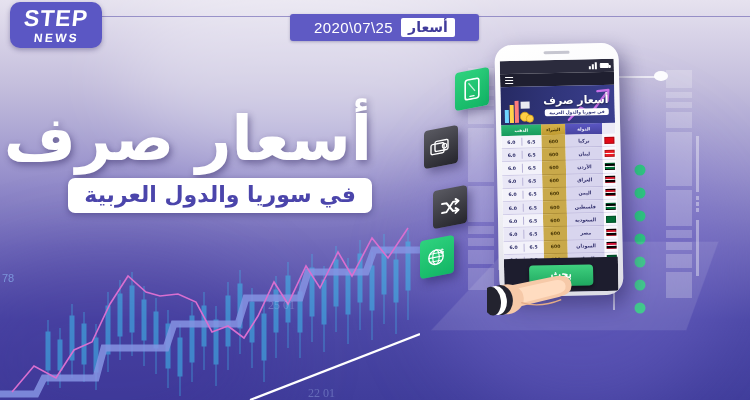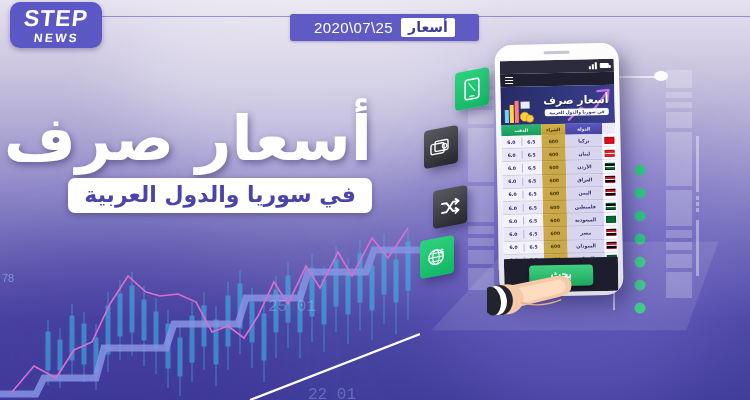--- a/index.html
+++ b/index.html
@@ -131,22 +131,22 @@
   .axis-78 {
     position: absolute; left: 2px; bottom: 116px;
     color: rgba(150,200,255,.55); font-size: 11px;
     font-family: "Liberation Sans", sans-serif;
   }
 
   
   .ghostnum {
     position: absolute;
     color: rgba(190,215,255,.30);
-    font-size: 16px;
-    font-family: Liberation Mono, monospace;
+    font-size: 12px;
+    font-family: Liberation Serif, serif;
     pointer-events: none;
   }
 
   
   .appicon {
     position: absolute;
     width: 34px; height: 38px;
     border-radius: 4px;
     display: flex; align-items: center; justify-content: center;
     transform: skewY(-11deg);

